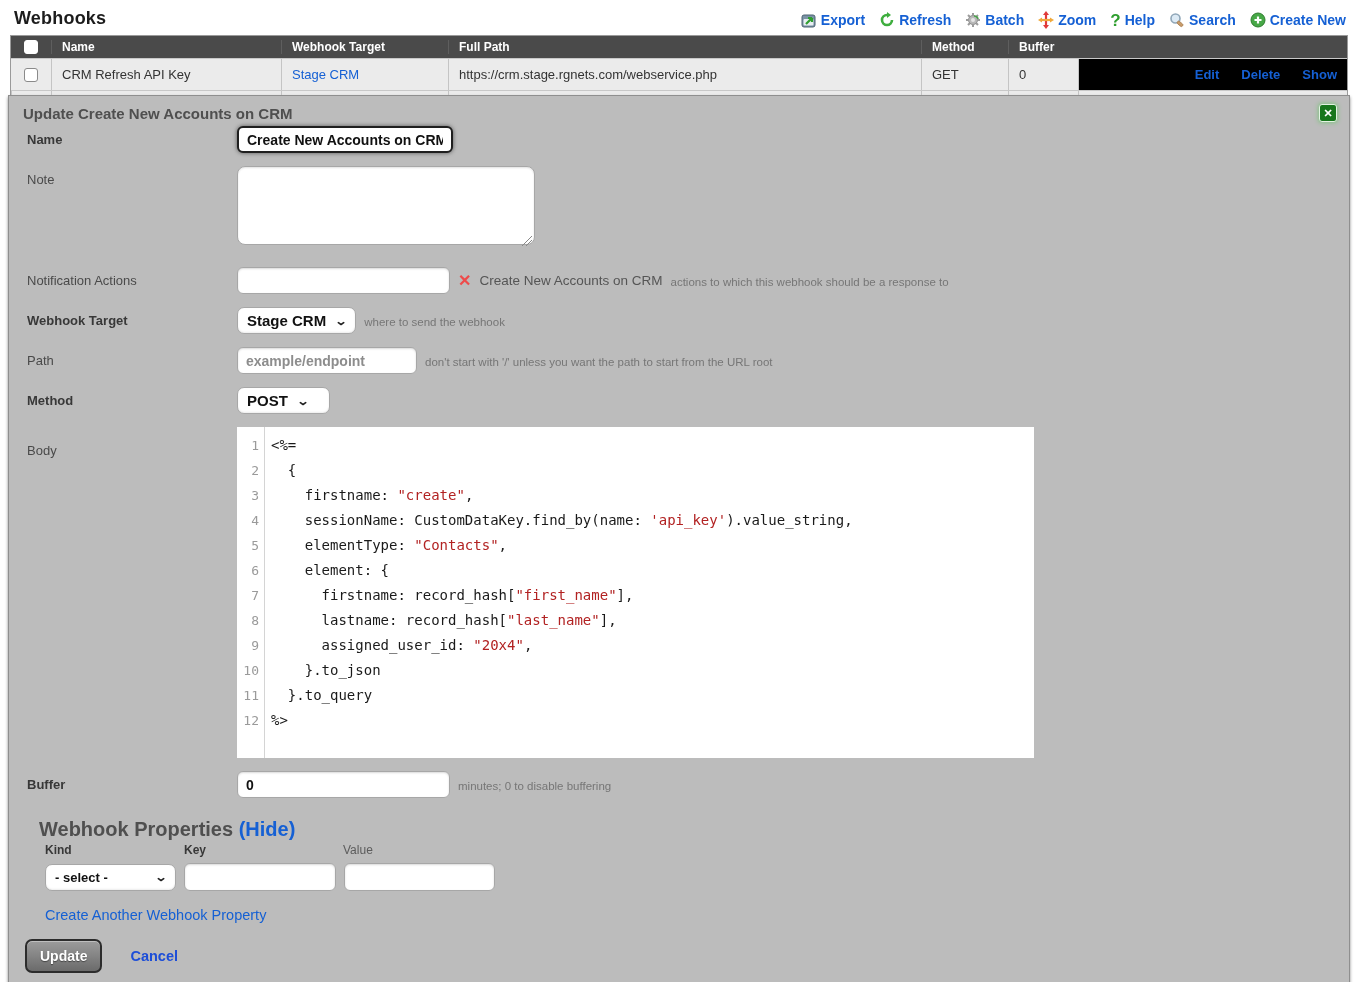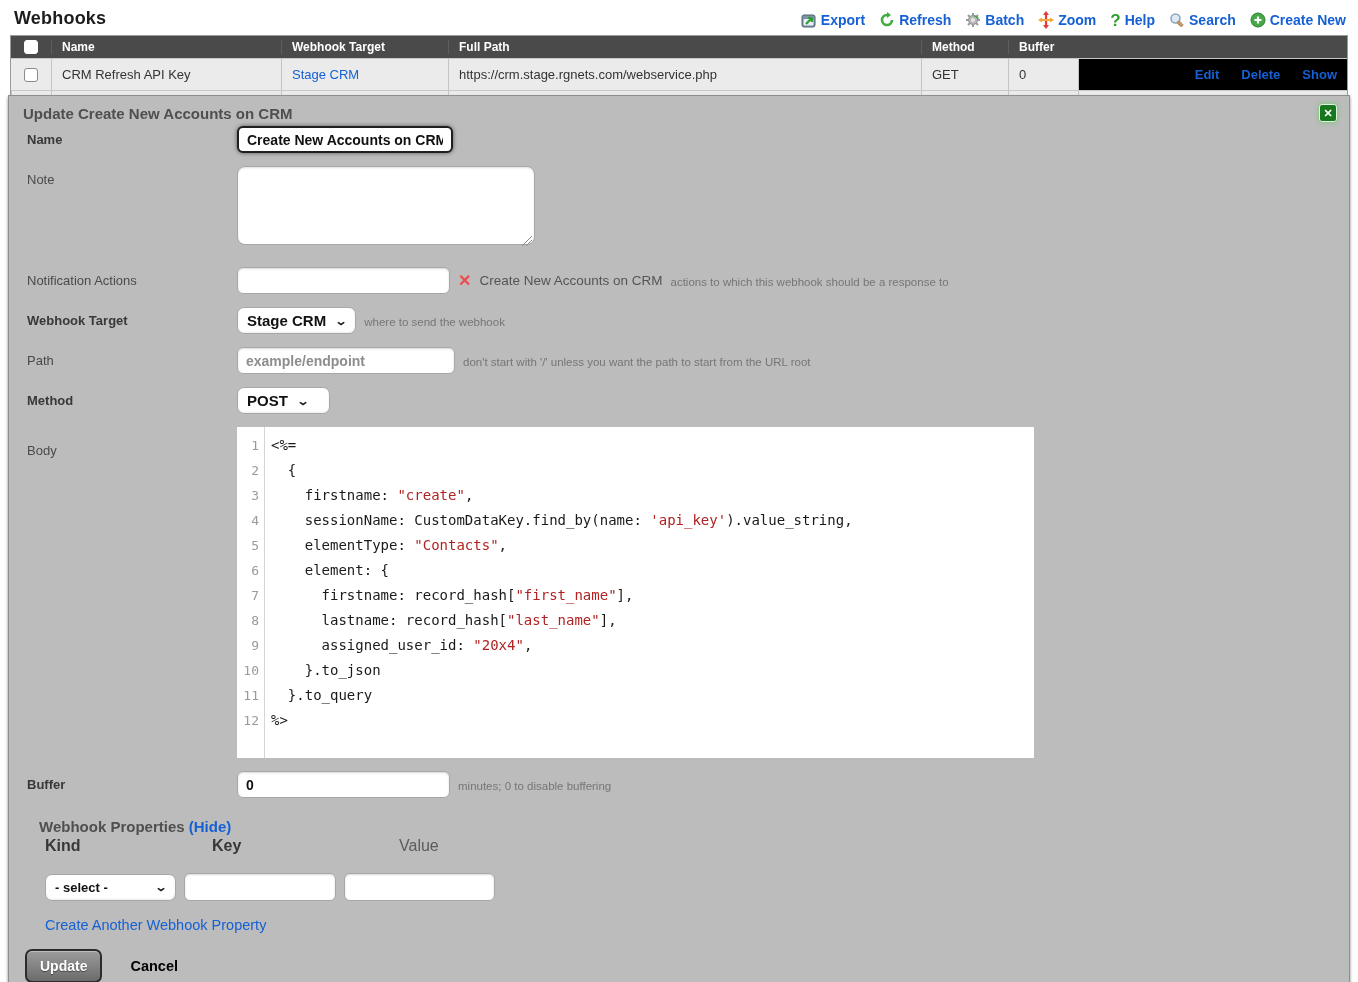--- a/index.html
+++ b/index.html
@@ -67,34 +67,34 @@
 
   
   .editor { background:#fff; width:797px; min-height:331px; display:flex; font-family:"DejaVu Sans Mono","Liberation Mono",monospace; font-size:14px; }
   .gutter { flex:none; width:28px; padding-top:6px; border-right:1px solid #d4d4d4; }
   .gutter .ln { color:#9a9a9a; font-size:13px; text-align:right; padding-right:5px; height:25px; line-height:25px; }
   .codecol { flex:1; padding:6px 0 0 6px; }
   .code-line { height:25px; line-height:25px; white-space:pre; color:#1a1a1a; }
   .code-line .str { color:#b22222; }
 
   
-  .props-head { padding:10px 0 2px 30px; font-size:15px; font-weight:bold; color:#4f4f4f; }
+  .props-head { padding:10px 0 2px 30px; font-size:20px; font-weight:bold; color:#4f4f4f; }
   .props-head a { color:#1560d4; text-decoration:none; cursor:pointer; }
   .props-grid { padding-left:36px; }
-  .props-labels { display:flex; font-size:16px; margin-bottom:18px;gap:28px; }
+  .props-labels { display:flex; font-size:12px; margin-bottom:6px; }
   .pl-kind { width:139px; font-weight:bold; color:#383838; }
   .pl-key { width:159px; font-weight:bold; color:#383838; }
   .pl-value { color:#5c5c5c; }
   .props-fields { display:flex; gap:8px; align-items:center; }
   .add-prop { display:block; margin:16px 0 6px 36px; color:#1560d4; font-size:14.5px; text-decoration:none; cursor:pointer; }
 
   
   .panel-actions { display:flex; align-items:center; gap:28px; padding:10px 0 2px 16px; }
   .update-btn { background:linear-gradient(#9c9c9c,#6b6b6b); border:2px solid #2c2c2c; border-radius:7px; color:#fff; font-weight:bold; font-size:14px; padding:7px 13px; cursor:pointer; text-shadow:0 1px 1px rgba(0,0,0,.45); box-shadow:inset 0 1px 0 rgba(255,255,255,.35); font-family:"Liberation Sans",sans-serif; }
-  .cancel-link { color:#000000; font-weight:bold; font-size:14.5px; text-decoration:none; cursor:pointer;text-align:right; }
+  .cancel-link { color:#1d4ed8; font-weight:bold; font-size:14.5px; text-decoration:none; cursor:pointer;text-align:right; }
 
   .found { padding:9px 14px; font-size:12.5px; font-weight:bold; color:#6b6b6b; }
 </style>
 </head>
 <body>
 
 <div class="page">
 
   <div class="topbar">
     <div class="page-title">Webhooks</div>
@@ -249,21 +249,21 @@
           <span>Stage CRM</span>
           <span class="chev">⌄</span>
         </div>
         <span class="hint">where to send the webhook</span>
       </div>
     </div>
 
     <div class="form-row">
       <div class="f-label">Path</div>
       <div class="f-control">
-        <input class="inp" style="width: 218px;" placeholder="example/endpoint">
+        <input class="inp" style="width: 180px;" placeholder="example/endpoint">
         <span class="hint">don't start with '/' unless you want the path to start from the URL root</span>
       </div>
     </div>
 
     <div class="form-row">
       <div class="f-label bold">Method</div>
       <div class="f-control">
         <div class="sel" style="min-width:93px;">
           <span>POST</span>
           <span class="chev">⌄</span>

